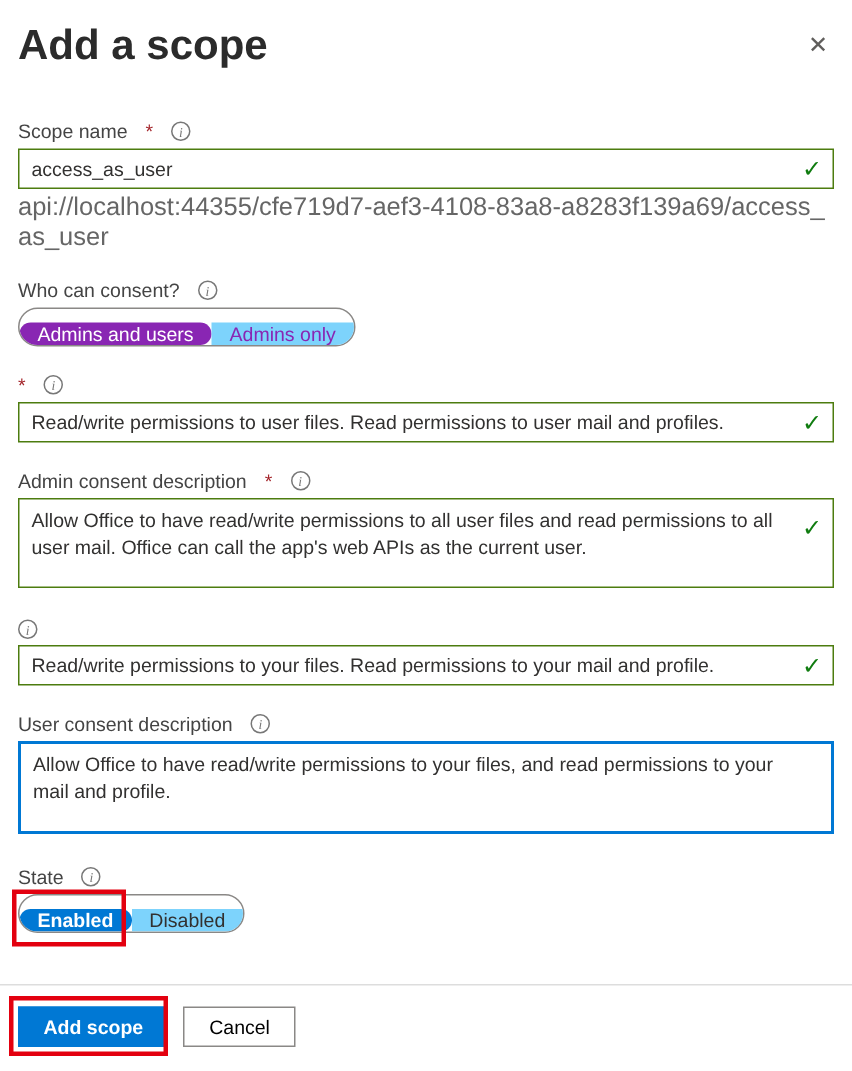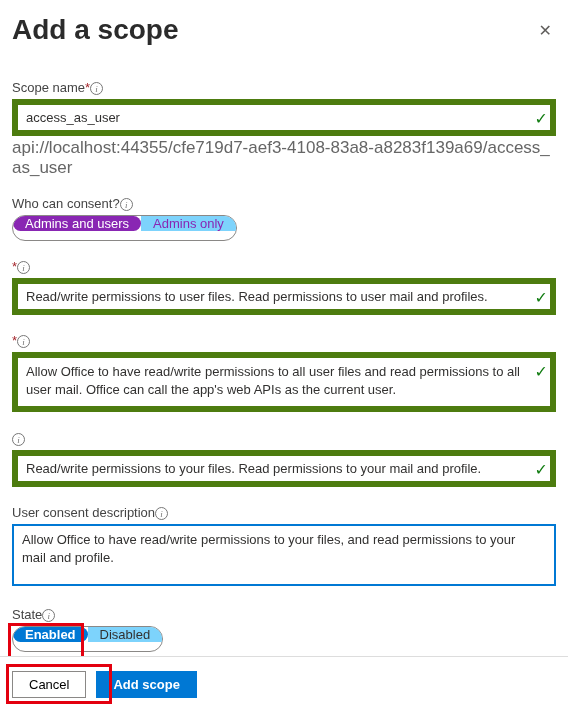--- a/index.html
+++ b/index.html
@@ -28,41 +28,41 @@
   }
   .close-x {
     font-size: 16px;
     color: #605e5c;
     cursor: pointer;
     padding: 4px;
   }
   .field { margin-bottom: 18px; }
   .label-row {
     display: flex;
-    align-items: flex-end;
-    gap: 0;
+    align-items: center;
+    gap: 12px;
     margin-bottom: 4px;
     color: #444;
   }
   .req { color: #a4262c; }
   .info-icon {
     display: inline-flex;
     align-items: center;
     justify-content: center;
     width: 13px; height: 13px;
     border: 1px solid #777;
     border-radius: 50%;
     font-size: 9px;
     color: #777;
     font-style: italic;
     font-family: Georgia, serif;
   }
   .text-input {
     width: 100%;
-    border: 6px solid #4d7c0f;
+    border: 1px solid #4d7c0f;
     padding: 5px 26px 5px 8px;
     font-family: inherit;
     font-size: 13px;
     color: #323130;
     background: #fff;
     position: relative;
   }
   .text-input.focused {
     border: 2px solid #0078d4;
   }
@@ -84,21 +84,21 @@
     color: #666;
     margin-top: 2px;
     word-break: break-all;
   }
   .segmented {
     display: inline-flex;
     border: 1px solid #8a8886;
     border-radius: 14px;
     overflow: hidden;
     height: 26px;
-    align-items: flex-start;
+    align-items: flex-end;
   }
   .segmented .seg {
     display: flex;
     align-items: center;
     padding: 0 12px;
     font-size: 13px;
     cursor: pointer;
     background: #7dd3fc;
     color: #323130;
   }
@@ -181,20 +181,21 @@
     <span class="info-icon">i</span>
   </div>
   <div class="input-wrap">
     <input class="text-input" value="Read/write permissions to user files. Read permissions to user mail and profiles." style="">
     <span class="check">✓</span>
   </div>
 </div>
 
 <div class="field">
   <div class="label-row">
+    <span>Admin consent description</span>
     <span class="req">*</span>
     <span class="info-icon">i</span>
   </div>
   <div class="input-wrap">
     <textarea class="text-input" style="">Allow Office to have read/write permissions to all user files and read permissions to all user mail. Office can call the app's web APIs as the current user.</textarea>
     <span class="check ta">✓</span>
   </div>
 </div>
 
 <div class="field">
@@ -223,16 +224,16 @@
     <span class="info-icon">i</span>
   </div>
   <div class="segmented blue" style="position:relative;">
     <div class="seg selected">Enabled</div>
     <div class="seg">Disabled</div>
   </div>
   <div class="red-box" style="left:-4px; top:16px; width:76px; height:38px;"></div>
 </div>
 
 <div class="footer">
+  <button class="btn primary">Add scope</button>
   <button class="btn">Cancel</button>
-  <button class="btn primary">Add scope</button>
   <div class="red-box" style="left:6px; top:7px; width:106px; height:40px;"></div>
 </div>
 
 </body></html>

